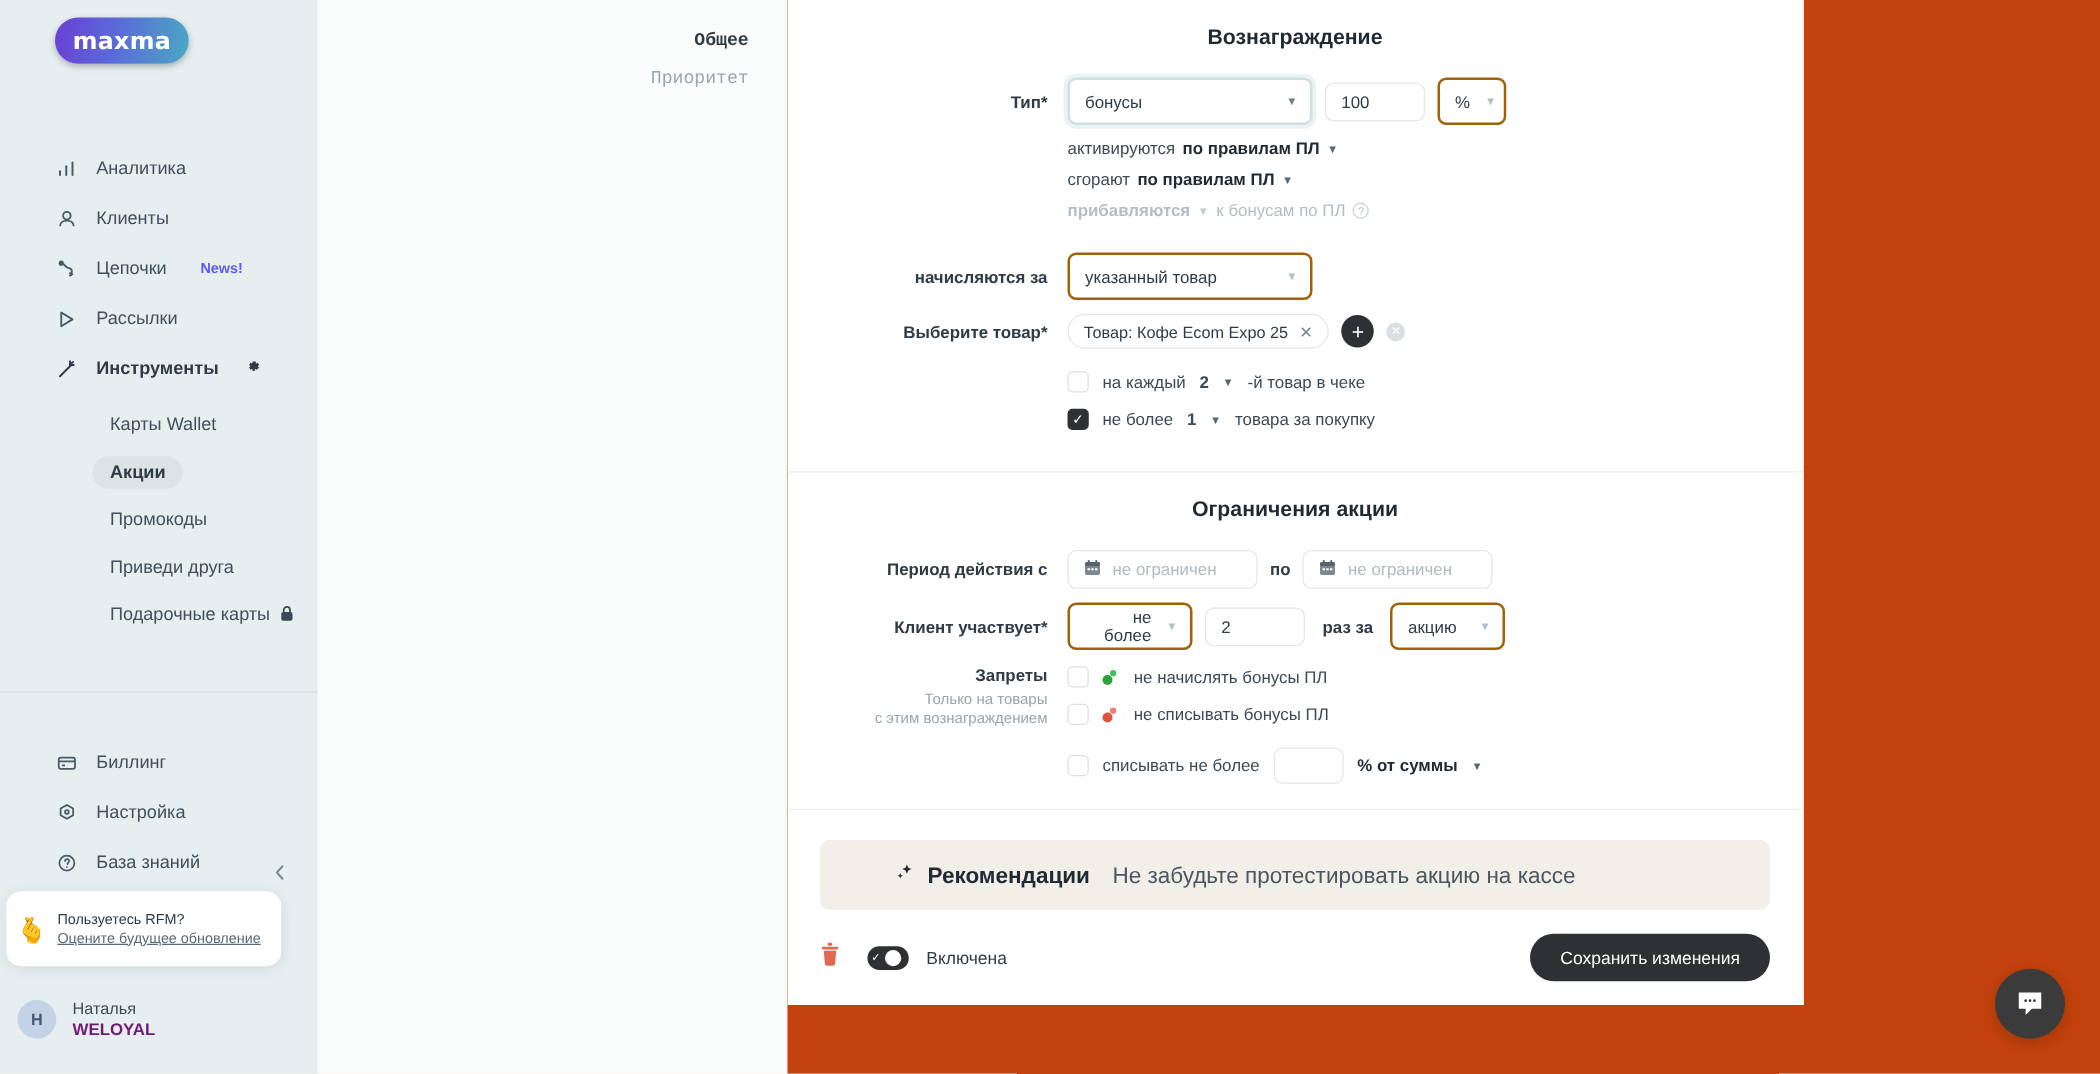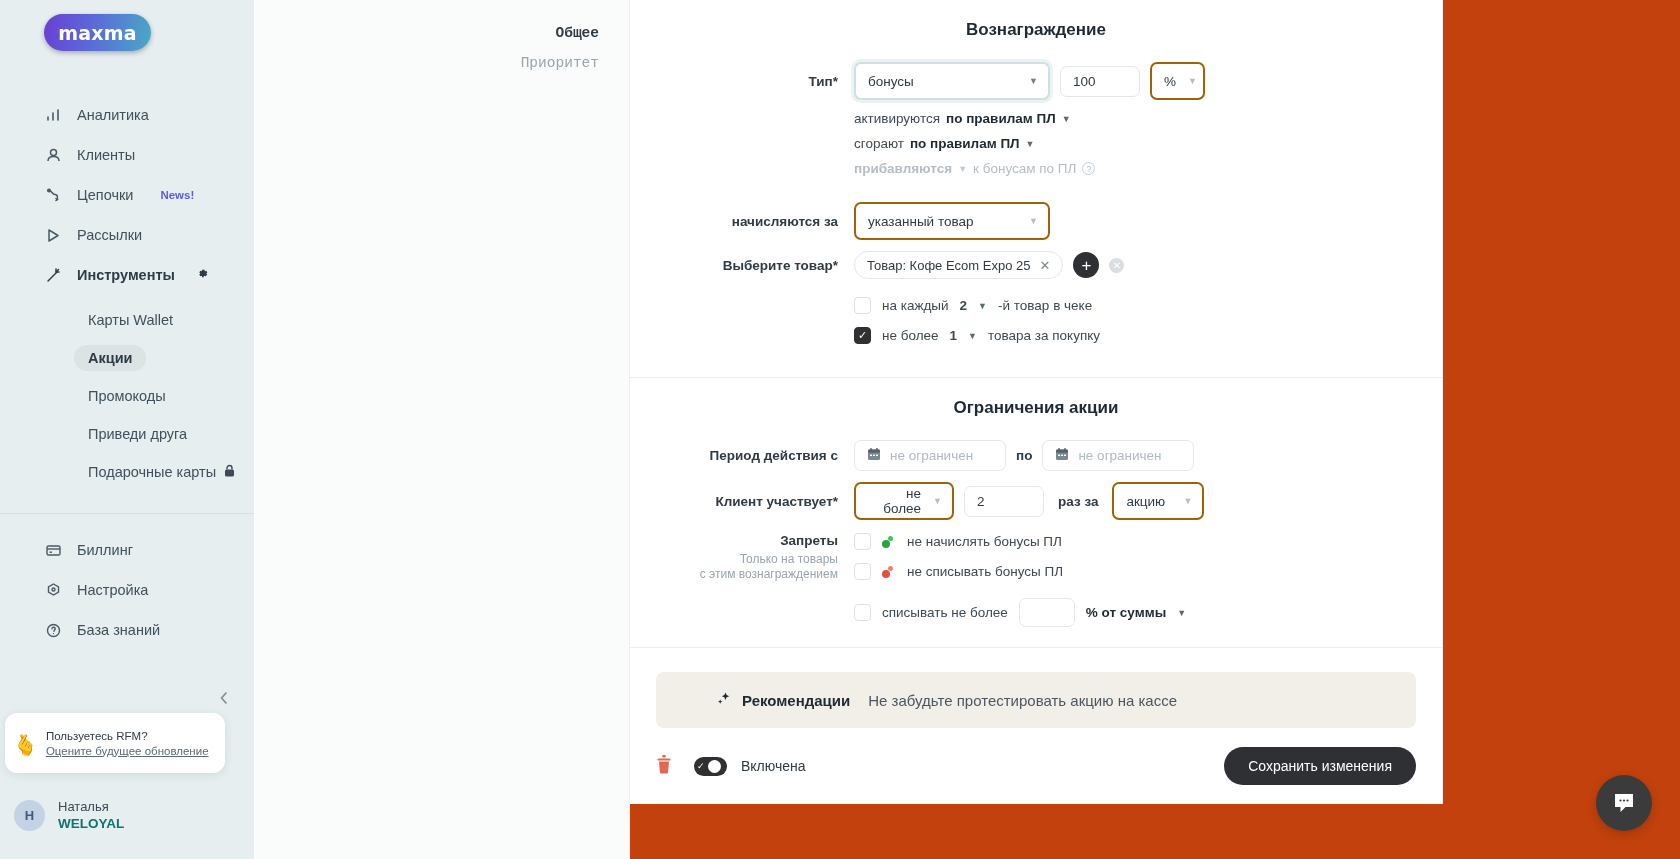--- a/index.html
+++ b/index.html
@@ -10,20 +10,21 @@
     overflow: hidden;
   }
   .app { display: flex; width: 1680px; height: 859px; position: relative; }
 
   
   .sidebar {
     width: 254px; height: 859px; flex: 0 0 254px;
     background: #e6eeef;
     display: flex; flex-direction: column;
     position: relative;
+    gap: 20px;
   }
   .logo-wrap { padding: 14px 0 0 44px; }
   .logo {
     width: 107px; height: 37px; border-radius: 19px;
     background: linear-gradient(100deg, #6a3fd4 0%, #5b6ad8 45%, #4aa9c4 100%);
     box-shadow: 0 2px 5px rgba(40,50,70,.35);
     display: flex; align-items: center; justify-content: center;
     color: #fff; font-size: 19px; font-weight: bold; letter-spacing: .2px;
     font-family: "DejaVu Sans", sans-serif;
   }
@@ -76,21 +77,21 @@
     position: absolute; left: 14px; bottom: 28px;
     display: flex; align-items: center; gap: 13px;
   }
   .avatar {
     width: 31px; height: 31px; border-radius: 50%;
     background: #c3d2e4; color: #3f5a7a;
     display:flex; align-items:center; justify-content:center;
     font-size: 13px; font-weight: bold;
   }
   .user-name { font-size: 13px; color: #3d4a55; }
-  .user-org { font-size: 13.5px; font-weight: bold; color: #0f766e; margin-top: 2px; }
+  .user-org { font-size: 13.5px; font-weight: bold; color: #701a75; margin-top: 2px; }
 
   
   .subnav {
     width: 376px; flex: 0 0 376px; height: 859px;
     background: #fafbfb;
     padding: 18px 30px 0 0;
     display: flex; flex-direction: column; align-items: flex-end;
     border-right: 1px solid #eceff0;
     font-family: Liberation Mono, monospace;
   }
@@ -175,21 +176,21 @@
 
   .help-q {
     width: 13px; height: 13px; border-radius: 50%;
     border: 1.2px solid #c9d1d6; color: #b6c0c6;
     font-size: 9px; display:flex; align-items:center; justify-content:center;
   }
 
   .rec-banner {
     margin: 24px 26px 0 26px; background: #f2efe8; border-radius: 8px;
     height: 56px; display: flex; align-items: center; padding: 0 60px;
-    gap: 10px; font-size: 15px;
+    gap: 10px; font-size: 18px;
   }
   .rec-title { font-weight: bold; color: #1f2a33; }
   .rec-text { color: #4b5760; margin-left: 8px; }
 
   .bottom-bar {
     display: flex; align-items: center; padding: 0 26px;
     height: 76px;
   }
   .trash { cursor: pointer; }
   .toggle {

